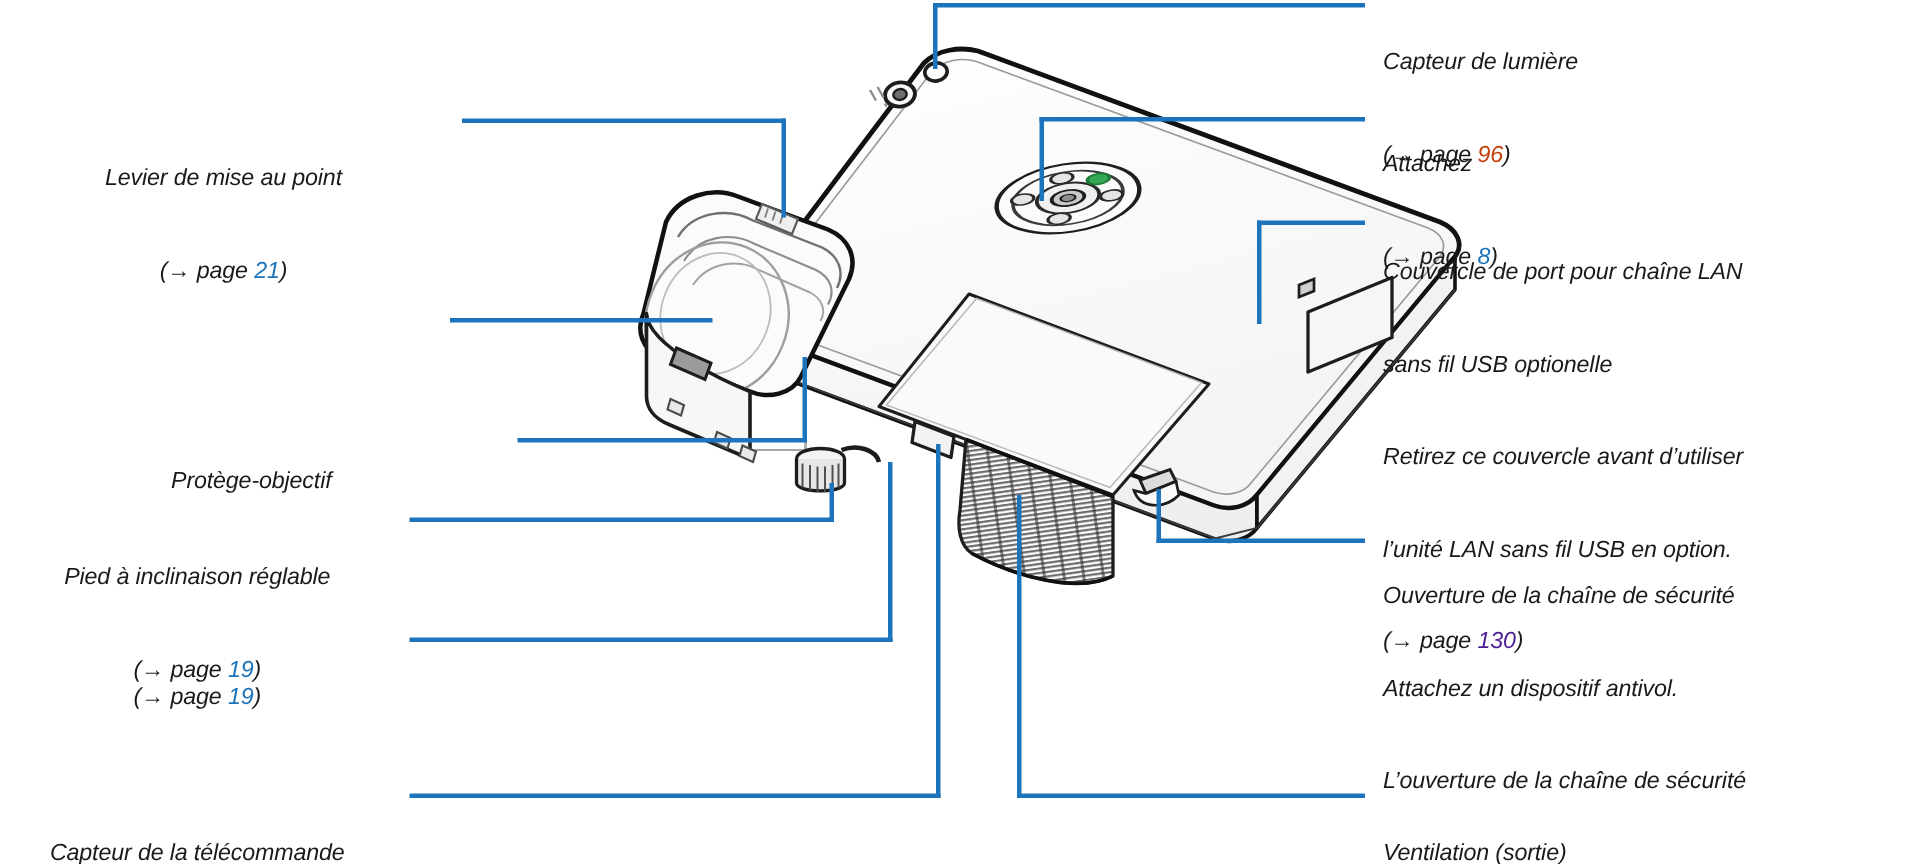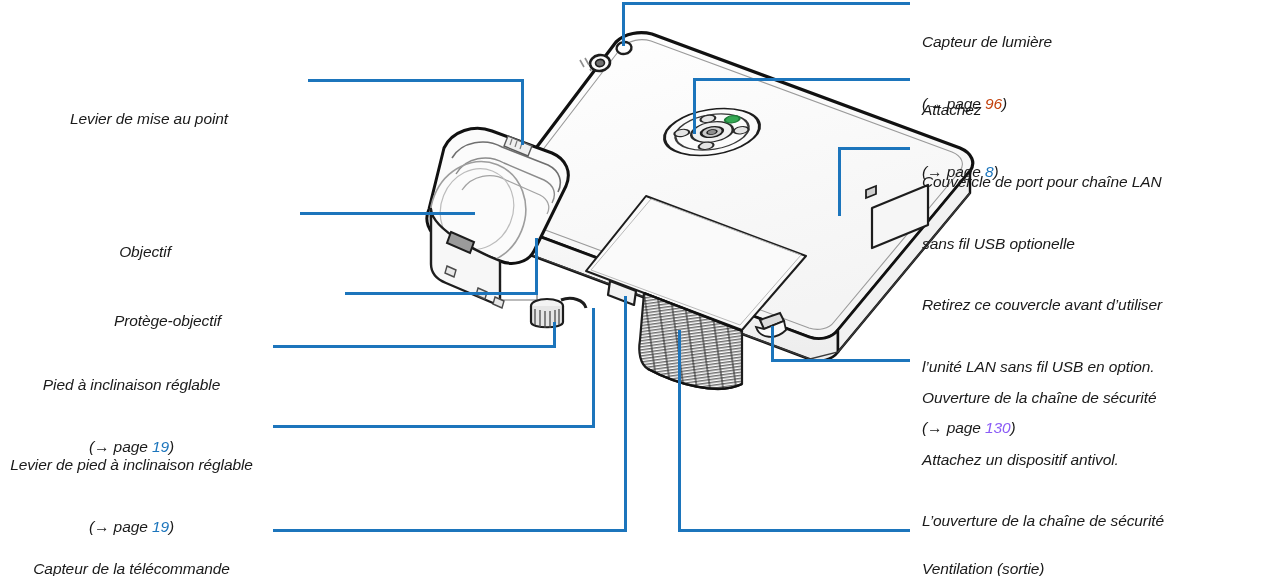--- a/index.html
+++ b/index.html
@@ -275,56 +275,53 @@
   <div class="callout right" style="left:922px; top:59px;">
     <div>Attachez</div>
     <div>(→ page <span class="pg" style="color: rgb(28, 117, 188);">8</span>)</div>
   </div>
 
   <div class="callout right" style="left:922px; top:131px;">
     <div>Couvercle de port pour chaîne LAN</div>
     <div>sans fil USB optionelle</div>
     <div>Retirez ce couvercle avant d’utiliser</div>
     <div>l’unité LAN sans fil USB en option.</div>
-    <div>(→ page <span class="pg" style="color: #8b5cf6;">130</span>)</div>
+    <div>(→ page <span class="pg" style="color: #4c1d95;">130</span>)</div>
   </div>
 
   <div class="callout right" style="left:922px; top:347px;">
     <div>Ouverture de la chaîne de sécurité</div>
     <div>Attachez un dispositif antivol.</div>
     <div>L’ouverture de la chaîne de sécurité</div>
     <div>accepte des câbles ou des chaînes</div>
     
     
   </div>
 
   <div class="callout right" style="left:922px; top:518px;">
     <div>Ventilation (sortie)</div>
     
   </div>
 
   <div class="callout left" style="left:0px; top:68px; width:298px;">
     <div>Levier de mise au point</div>
-  </div>
-
-  <div class="callout left" style="left:0px; top:201px; width:290px;">
-    <div>Objectif</div>
-  </div>
+    <div>(→ page <span class="pg" style="color: rgb(28, 117, 188);">21</span>)</div>
+  </div>
+
 
   <div class="callout left" style="left:0px; top:270px; width:335px;">
     <div>Protège-objectif</div>
   </div>
 
   <div class="callout left" style="left:0px; top:334px; width:263px;">
     <div>Pied à inclinaison réglable</div>
     <div>(→ page <span class="pg" style="color: rgb(28, 117, 188);">19</span>)</div>
   </div>
 
   <div class="callout left" style="left:0px; top:414px; width:263px;">
-    <div>Levier de pied à inclinaison réglable</div>
     <div>(→ page <span class="pg" style="color: rgb(28, 117, 188);">19</span>)</div>
   </div>
 
   <div class="callout left" style="left:0px; top:518px; width:263px;">
     <div>Capteur de la télécommande</div>
     
   </div>
 
 </div>
 

